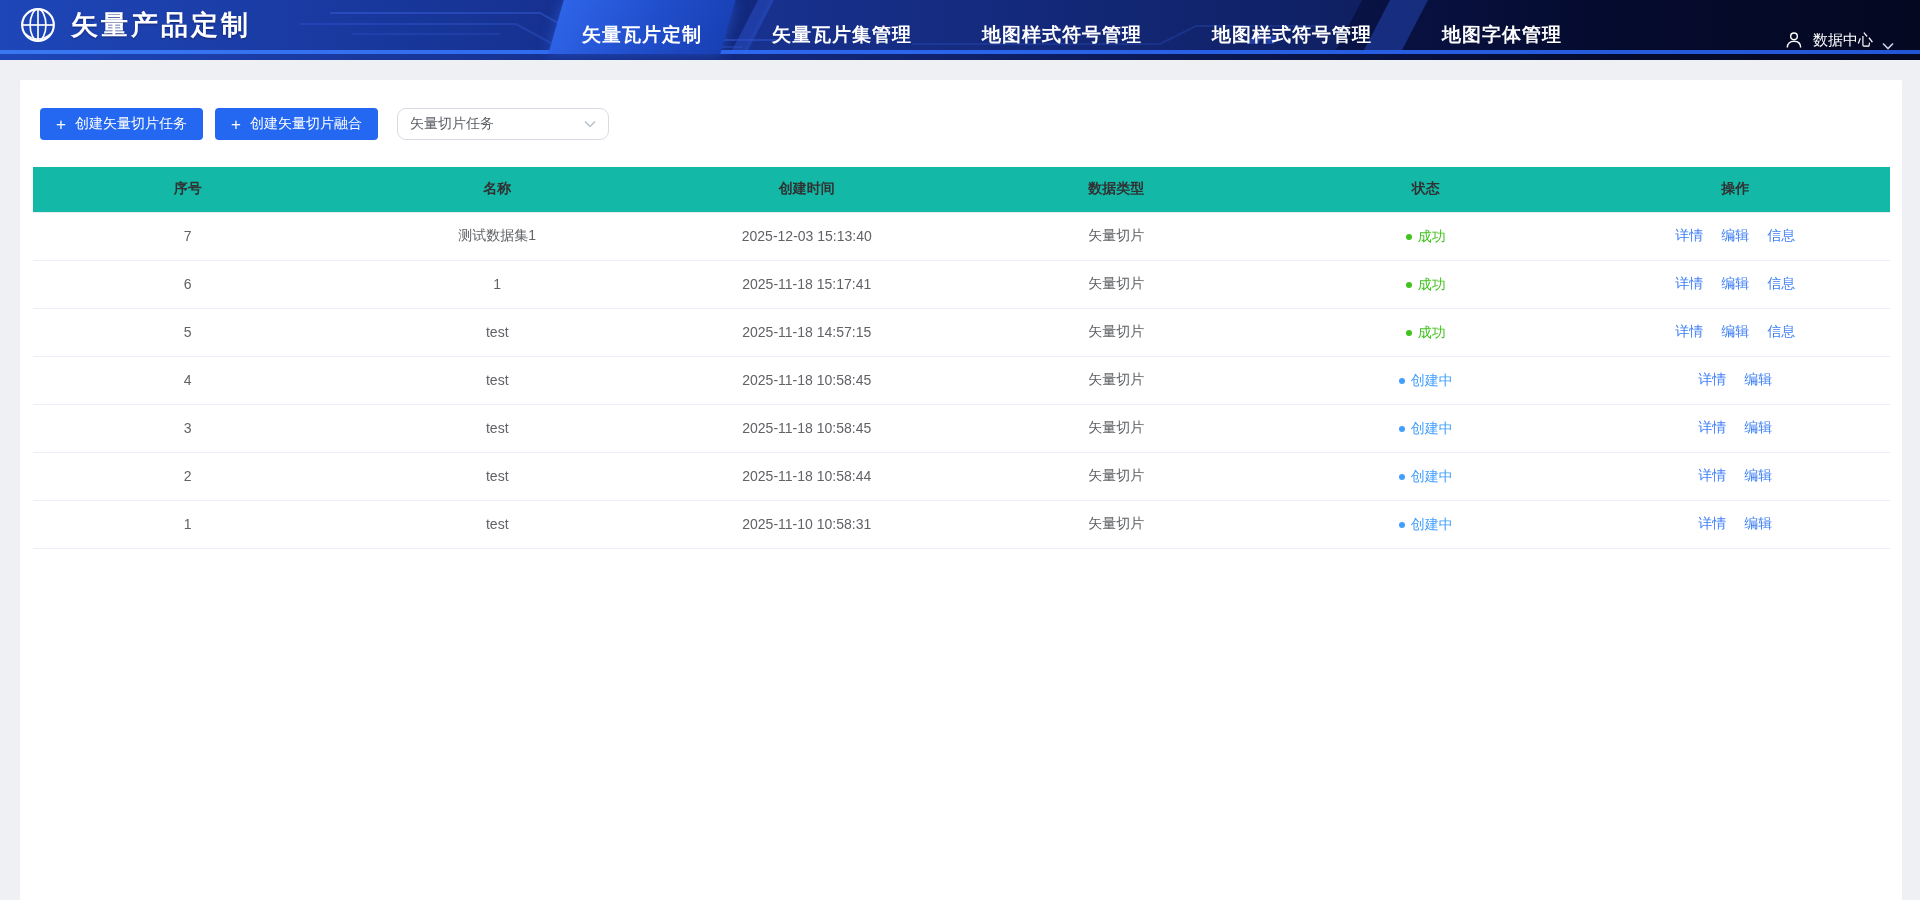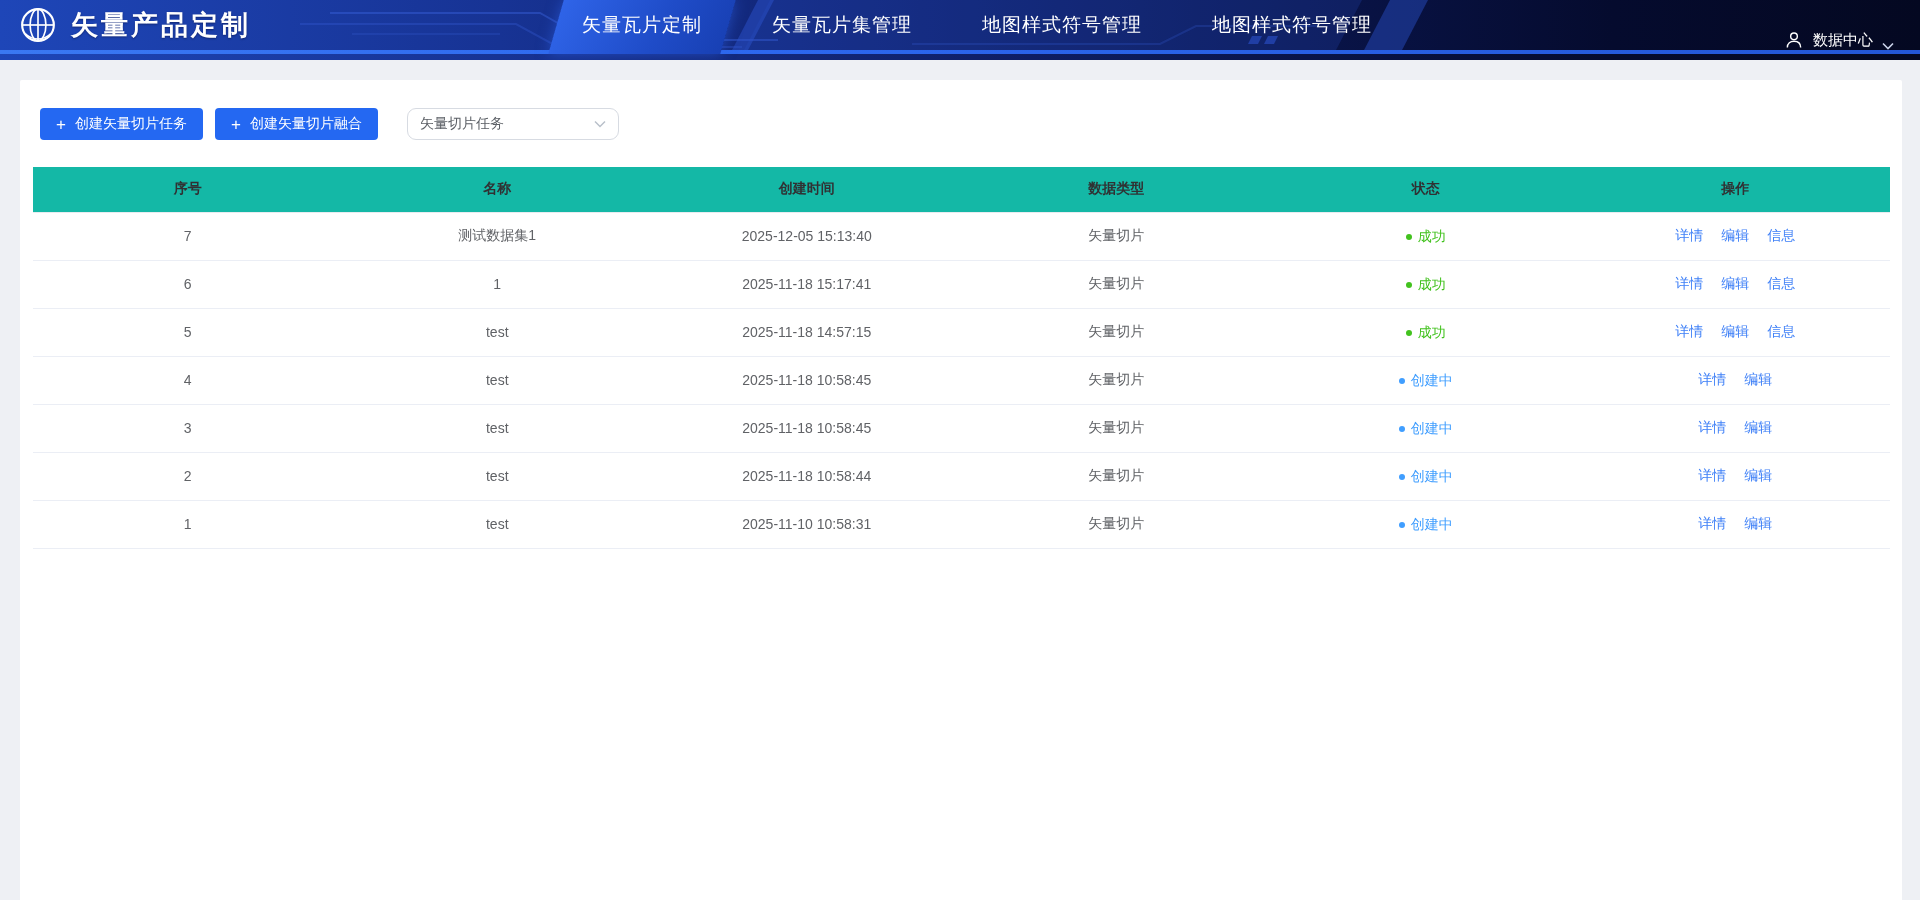--- a/index.html
+++ b/index.html
@@ -35,22 +35,22 @@
   }
   .logo-text{
     color:#fff;font-size:27px;font-weight:bold;letter-spacing:3px;
     text-shadow:0 1px 2px rgba(0,0,30,.4);
   }
   .tabs{
     position:absolute;left:556px;top:0;height:54px;
     display:flex;align-items:stretch;gap:18px;z-index:2;
   }
   .tab{
-    position:relative;display:flex;align-items:flex-start;
-    padding:12px 26px;color:#fff;font-size:19px;font-weight:normal;
+    position:relative;display:flex;align-items:flex-end;
+    padding:6px 26px;color:#fff;font-size:19px;font-weight:bold;
     cursor:pointer;letter-spacing:1px;
   }
   .tab span{position:relative;z-index:1;}
   .tab.active::before{
     content:"";position:absolute;inset:0;
     transform:skewX(-16deg);
     background:linear-gradient(105deg,#2f64e8 0%,#1f4cc8 60%,#1840b4 100%);
     box-shadow:0 0 14px rgba(47,100,232,.55);
   }
   .user{
@@ -72,21 +72,21 @@
   }
   .btn{
     height:32px;border:none;border-radius:4px;
     background:var(--accent);color:#fff;font-size:14px;
     display:inline-flex;align-items:center;gap:9px;
     padding:0 16px;cursor:pointer;
     font-family:inherit;
   }
   .btn .plus{font-size:17px;font-weight:400;line-height:1;}
   .select{
-    width:212px;height:32px;margin-left:17px;
+    width:212px;height:32px;margin-left:7px;
     border:1px solid #d7dbe2;border-radius:9px;background:#fff;
     display:flex;align-items:center;justify-content:space-between;
     padding:0 12px;color:#5c6066;font-size:14px;cursor:pointer;
   }
   
   table{
     width:calc(100% - 25px);
     margin:27px 12px 0 13px;
     border-collapse:collapse;table-layout:fixed;
   }
@@ -145,20 +145,23 @@
       </div>
       <div class="tab">
         <span>矢量瓦片集管理</span>
       </div>
       <div class="tab">
         <span>地图样式符号管理</span>
       </div>
       <div class="tab">
         <span>地图样式符号管理</span>
       </div>
+      <div class="tab">
+        <span>地图字体管理</span>
+      </div>
     </nav>
 
   <div class="user">
     <svg width="20" height="20" viewBox="0 0 24 24" fill="none" stroke="#fff" stroke-width="1.7">
       <circle cx="12" cy="7.5" r="4"></circle>
       <path d="M4,21 c0,-5.2 3.6,-7.6 8,-7.6 s8,2.4 8,7.6"></path>
     </svg>
     <span>数据中心</span>
     <svg width="12" height="8" viewBox="0 0 12 8" fill="none">
       <polyline points="1,1.5 6,6.5 11,1.5" stroke="#c9d2e8" stroke-width="1.6"></polyline>
@@ -193,21 +196,21 @@
             <th>创建时间</th>
             <th>数据类型</th>
             <th>状态</th>
             <th>操作</th>
           </tr>
         </thead>
       <tbody id="tbody">
           <tr>
             <td>7</td>
             <td>测试数据集1</td>
-            <td>2025-12-05 15:13:40</td>
+            <td>2025-12-03 15:13:40</td>
             <td>矢量切片</td>
             <td><span class="status success">
                 <span class="dot"></span>
                 <span>成功</span>
               </span></td>
             <td><a class="link">详情</a><a class="link">编辑</a><a class="link">信息</a></td>
           </tr>
           <tr>
             <td>6</td>
             <td>1</td>

